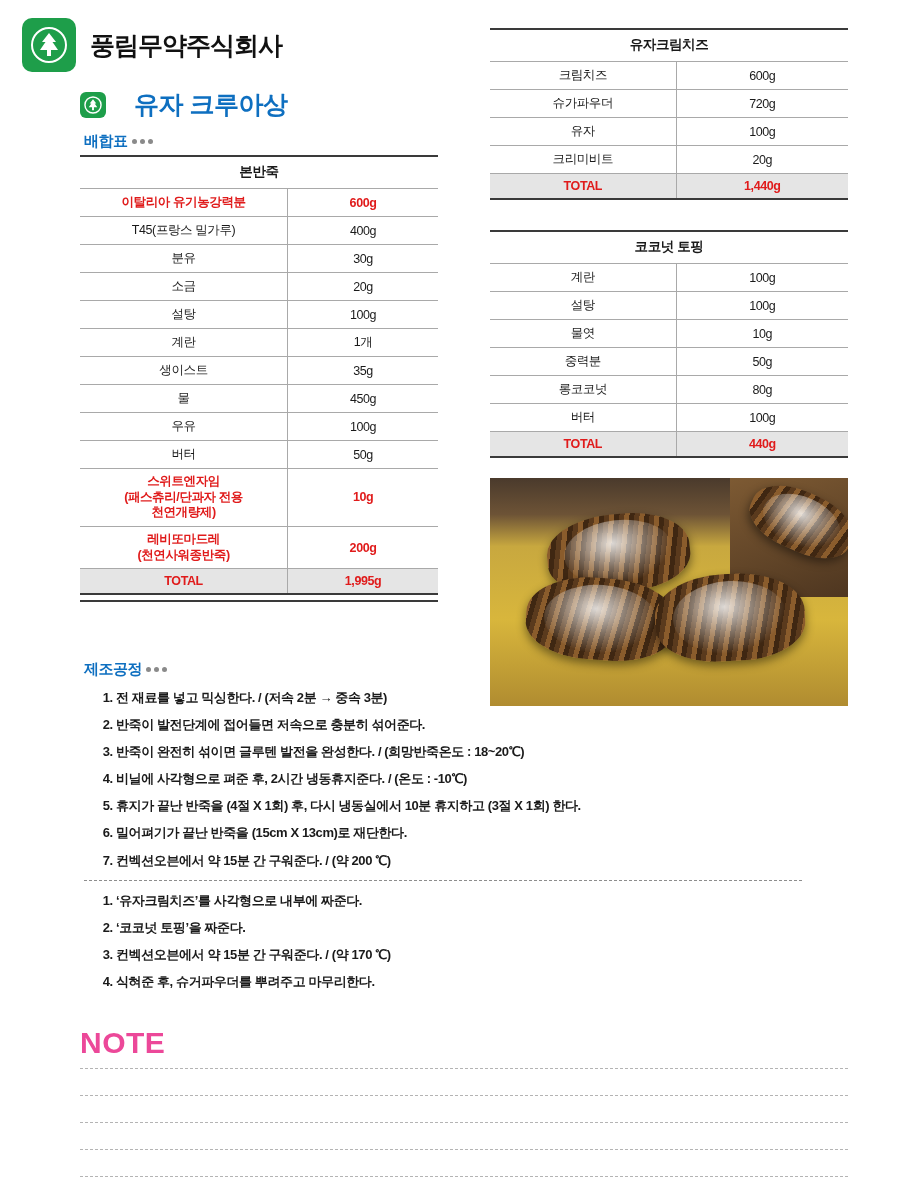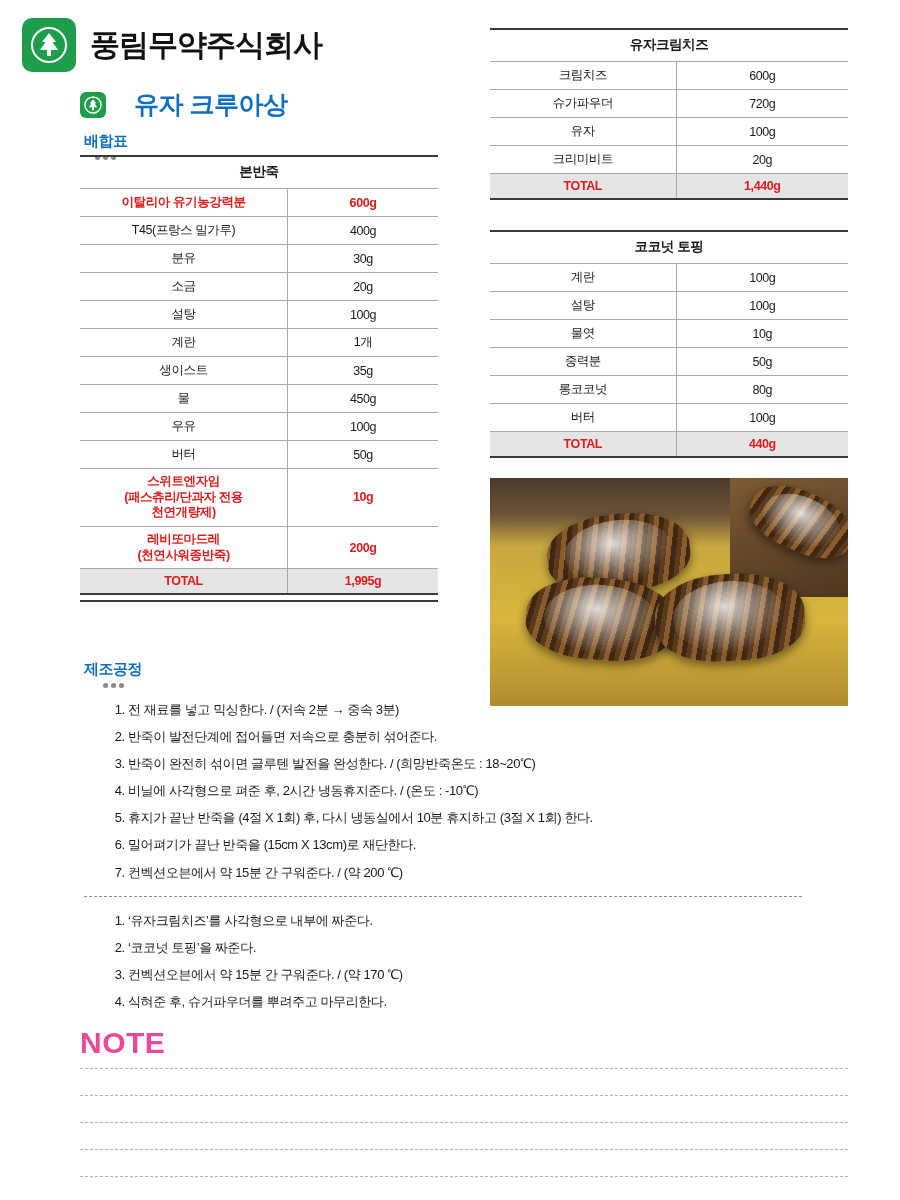--- a/index.html
+++ b/index.html
@@ -36,21 +36,21 @@
     width: 54px;
     height: 54px;
     border-radius: 10px;
     background: #1e9e4a;
     display: flex;
     align-items: center;
     justify-content: center;
   }
   .logo-mark svg { display: block; }
   .company-name {
-    font-size: 30px;
+    font-size: 25px;
     font-weight: bold;
     letter-spacing: -1px;
     color: #111111;
   }
 
   
   .product-title-row {
     position: absolute;
     left: 80px;
     top: 88px;
@@ -76,21 +76,20 @@
 
   
   .section-label {
     font-size: 15px;
     font-weight: bold;
     color: #0e6fc0;
     display: flex;
     align-items: center;
     gap: 4px;
     letter-spacing: -0.5px;
-    flex-direction: column;
   }
   .dots { display: inline-flex; gap: 3px; align-items: center; }
   .dots i {
     width: 5px; height: 5px; border-radius: 50%;
     background: #8a8a8a; display: inline-block;
   }
 
   #label-baehap { position: absolute; left: 84px; top: 132px; }
   #label-process { position: absolute; left: 84px; top: 660px; }
 
@@ -209,24 +208,25 @@
   .photo .c4 { left: 72%; top: 6%; width: 30%; height: 26%; transform: rotate(24deg); }
 
   
   .process {
     position: absolute;
     left: 84px;
     top: 686px;
     width: 740px;
   }
   ol.steps {
-    margin: 16px;
+    margin: 4px;
     padding-left: 28px;
     font-size: 13px;
     letter-spacing: -0.4px;
+    font-weight: bold;
   }
   ol.steps li {
     margin: 0 0 11.5px 0;
     line-height: 1.2;
   }
   .divider-dashed {
     margin: 4px 0 12px 0;
     border-top: 1px dashed #8d8d8d;
     height: 0;
     width: 718px;

